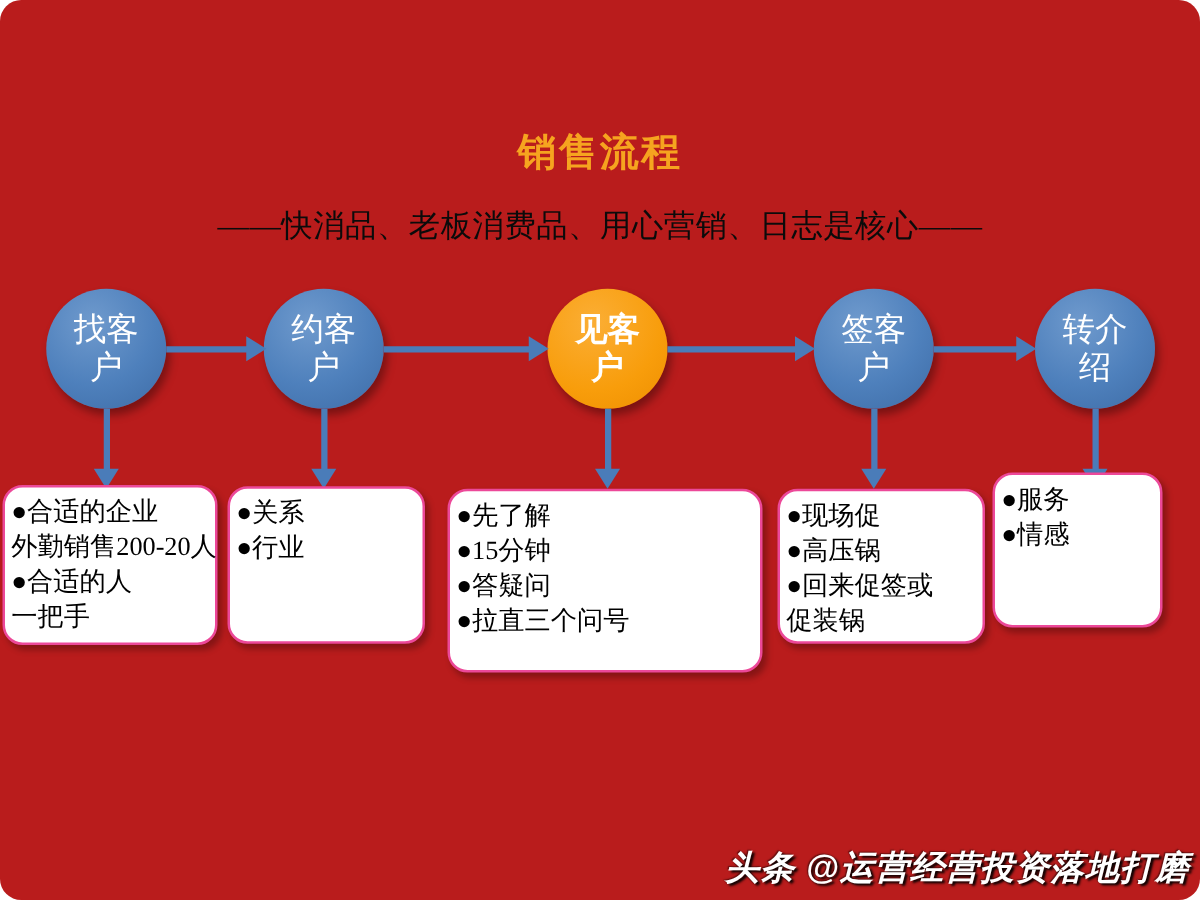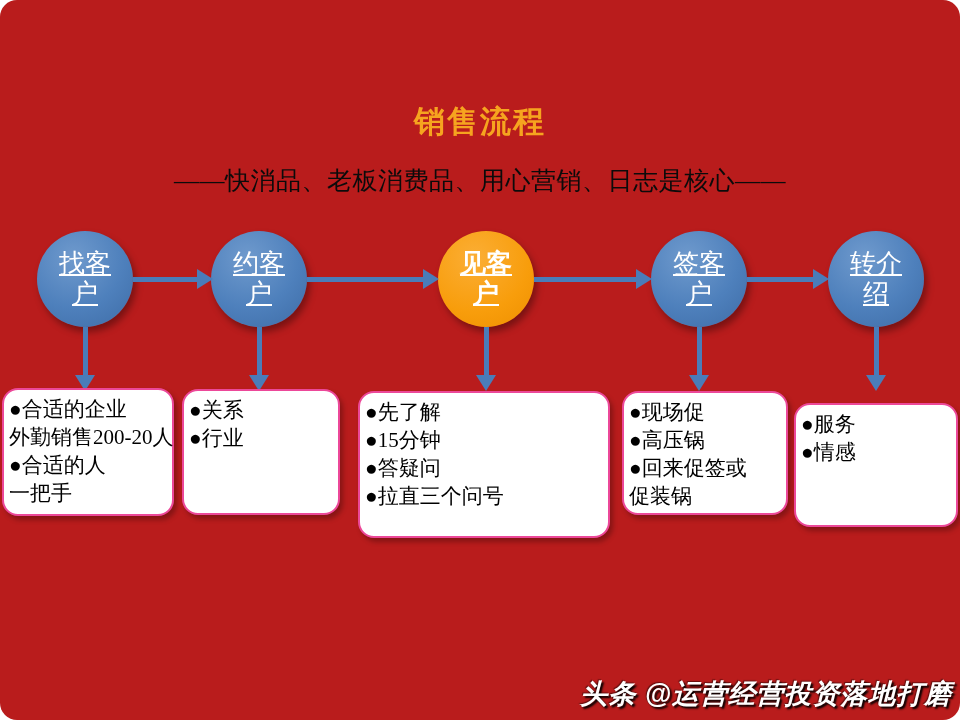--- a/index.html
+++ b/index.html
@@ -10,21 +10,21 @@
   .title{position:absolute;top:101px;left:0;width:100%;margin:0;text-align:center;
          font-family:"Liberation Sans","DejaVu Sans",sans-serif;
          font-size:31px;font-weight:bold;color:#F6A41F;letter-spacing:2px;}
   .subtitle{position:absolute;top:164px;left:0;width:100%;text-align:center;
             font-size:25px;color:#0b0b0b;letter-spacing:0.5px;}
 
   
   .circle{position:absolute;top:231px;width:96px;height:96px;border-radius:50%;
           display:flex;flex-direction:column;align-items:center;justify-content:center;
           color:#fff;font-size:26px;line-height:30px;text-align:center;
-          box-shadow:3px 5px 7px rgba(0,0,0,0.35);text-decoration:underline;}
+          box-shadow:3px 5px 7px rgba(0,0,0,0.35);}
   .circle span{display:block;}
   .blue{background:radial-gradient(circle at 38% 28%, #6F9ACD 0%, #4E80BC 55%, #3E6CA6 100%);}
   .orange{background:radial-gradient(circle at 38% 28%, #FBAE35 0%, #F89D0B 60%, #EE8F00 100%);
           font-weight:bold;}
   .c1{left:37px}.c2{left:211px}.c3{left:438px}.c4{left:651px}.c5{left:828px}
 
   
   .harrow{position:absolute;top:269px;height:21px;}
   .harrow .stem{position:absolute;left:0;right:15px;top:8px;height:5px;background:#4A7CB9;}
   .harrow .head{position:absolute;right:0;top:0;width:0;height:0;
@@ -44,21 +44,21 @@
   
   .box{position:absolute;box-sizing:border-box;background:#fff;
        border:2px solid #ec4899;border-radius:16px;
        box-shadow:3px 4px 5px rgba(0,0,0,0.28);
        padding:5px 2px 5px 5px;font-size:21px;line-height:28px;color:#000;}
   .box .line{white-space:nowrap;}
   .b1{left:2px;top:388px;width:172px;height:128px}
   .b2{left:182px;top:389px;width:158px;height:126px}
   .b3{left:358px;top:391px;width:252px;height:147px}
   .b4{left:622px;top:391px;width:166px;height:124px}
-  .b5{left:794px;top:403px;width:164px;height:124px}
+  .b5{left:794px;top:378px;width:136px;height:124px}
 
   
   .watermark{position:absolute;top:676px;right:8px;
              font-family:"Liberation Sans","DejaVu Sans",sans-serif;
              font-size:27px;font-weight:bold;color:#ffffff;letter-spacing:1px;
              text-shadow:2px 2px 2px #000, -1px -1px 1px rgba(0,0,0,0.45);font-style:italic;}
 </style>
 </head>
 <body>
 

